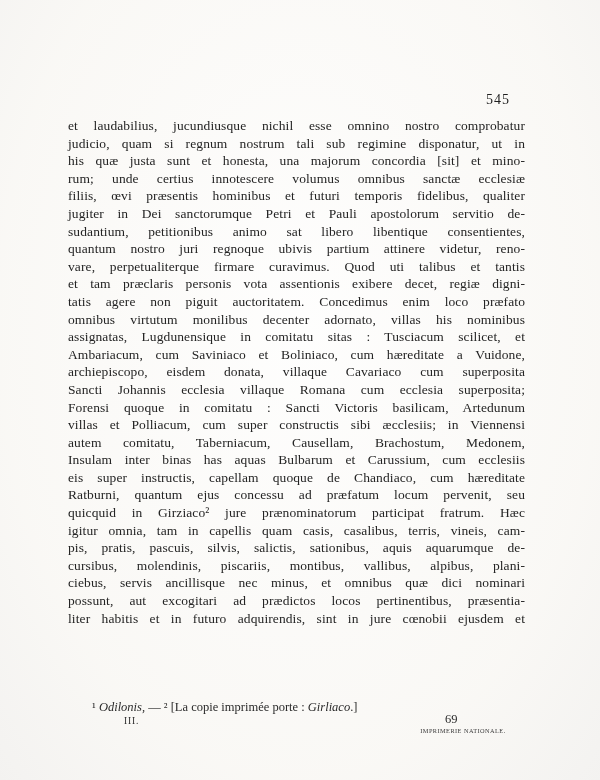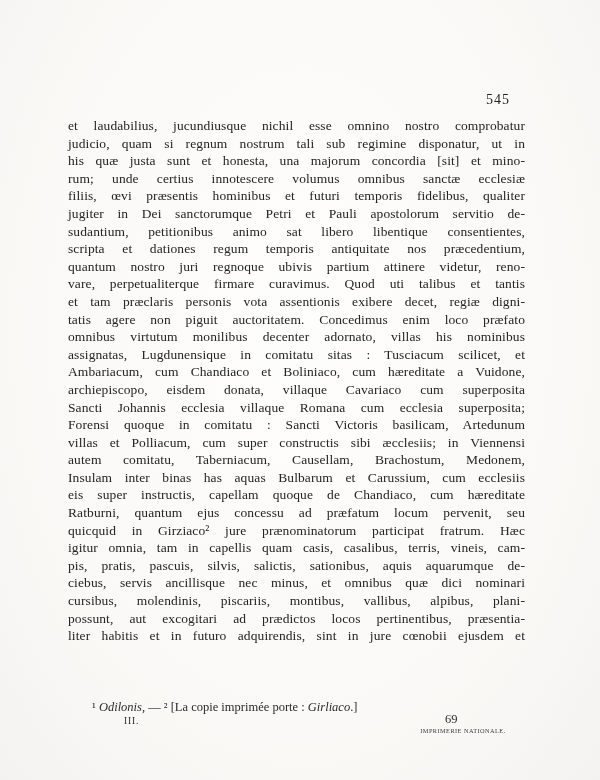--- a/index.html
+++ b/index.html
@@ -117,41 +117,40 @@
   </header>
 
   <main class="body-text">
       <p class="line">et laudabilius, jucundiusque nichil esse omnino nostro comprobatur</p>
       <p class="line">judicio, quam si regnum nostrum tali sub regimine disponatur, ut in</p>
       <p class="line">his quæ justa sunt et honesta, una majorum concordia [sit] et mino-</p>
       <p class="line">rum; unde certius innotescere volumus omnibus sanctæ ecclesiæ</p>
       <p class="line">filiis, œvi præsentis hominibus et futuri temporis fidelibus, qualiter</p>
       <p class="line">jugiter in Dei sanctorumque Petri et Pauli apostolorum servitio de-</p>
       <p class="line">sudantium, petitionibus animo sat libero libentique consentientes,</p>
-      <p class="line">scripta et dationes regum temporis antiquitate nos præcedentium,</p>
       <p class="line">quantum nostro juri regnoque ubivis partium attinere videtur, reno-</p>
       <p class="line">vare, perpetualiterque firmare curavimus. Quod uti talibus et tantis</p>
       <p class="line">et tam præclaris personis vota assentionis exibere decet, regiæ digni-</p>
       <p class="line">tatis agere non piguit auctoritatem. Concedimus enim loco præfato</p>
       <p class="line">omnibus virtutum monilibus decenter adornato, villas his nominibus</p>
       <p class="line">assignatas, Lugdunensique in comitatu sitas : Tusciacum scilicet, et</p>
-      <p class="line">Ambariacum, cum Chandiaco et Boliniaco, cum hæreditate a Vuidone,</p>
+      <p class="line">Ambariacum, cum Saviniaco et Boliniaco, cum hæreditate a Vuidone,</p>
       <p class="line">archiepiscopo, eisdem donata, villaque Cavariaco cum superposita</p>
       <p class="line">Sancti Johannis ecclesia villaque Romana cum ecclesia superposita;</p>
       <p class="line">Forensi quoque in comitatu : Sancti Victoris basilicam, Artedunum</p>
       <p class="line">villas et Polliacum, cum super constructis sibi æcclesiis; in Viennensi</p>
       <p class="line">autem comitatu, Taberniacum, Causellam, Brachostum, Medonem,</p>
       <p class="line">Insulam inter binas has aquas Bulbarum et Carussium, cum ecclesiis</p>
       <p class="line">eis super instructis, capellam quoque de Chandiaco, cum hæreditate</p>
       <p class="line">Ratburni, quantum ejus concessu ad præfatum locum pervenit, seu</p>
       <p class="line">quicquid in Girziaco² jure prænominatorum participat fratrum. Hæc</p>
       <p class="line">igitur omnia, tam in capellis quam casis, casalibus, terris, vineis, cam-</p>
       <p class="line">pis, pratis, pascuis, silvis, salictis, sationibus, aquis aquarumque de-</p>
+      <p class="line">cursibus, molendinis, piscariis, montibus, vallibus, alpibus, plani-</p>
       <p class="line">ciebus, servis ancillisque nec minus, et omnibus quæ dici nominari</p>
-      <p class="line">cursibus, molendinis, piscariis, montibus, vallibus, alpibus, plani-</p>
       <p class="line">possunt, aut excogitari ad prædictos locos pertinentibus, præsentia-</p>
       <p class="line">liter habitis et in futuro adquirendis, sint in jure cœnobii ejusdem et</p>
     </main>
 
   <div class="footnote">
     <span>¹ </span><span class="it">Odilonis,</span><span> — ² [La copie imprimée porte : </span><span class="it">Girliaco</span><span>.]</span>
   </div>
 
   <div class="sig">III.</div>
 

